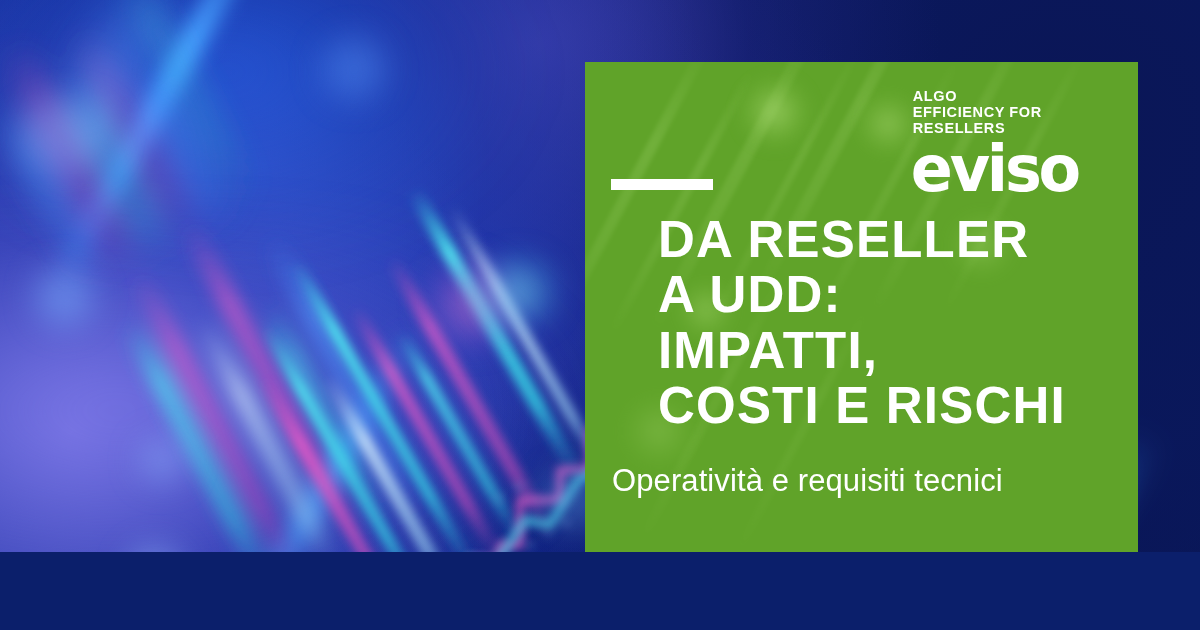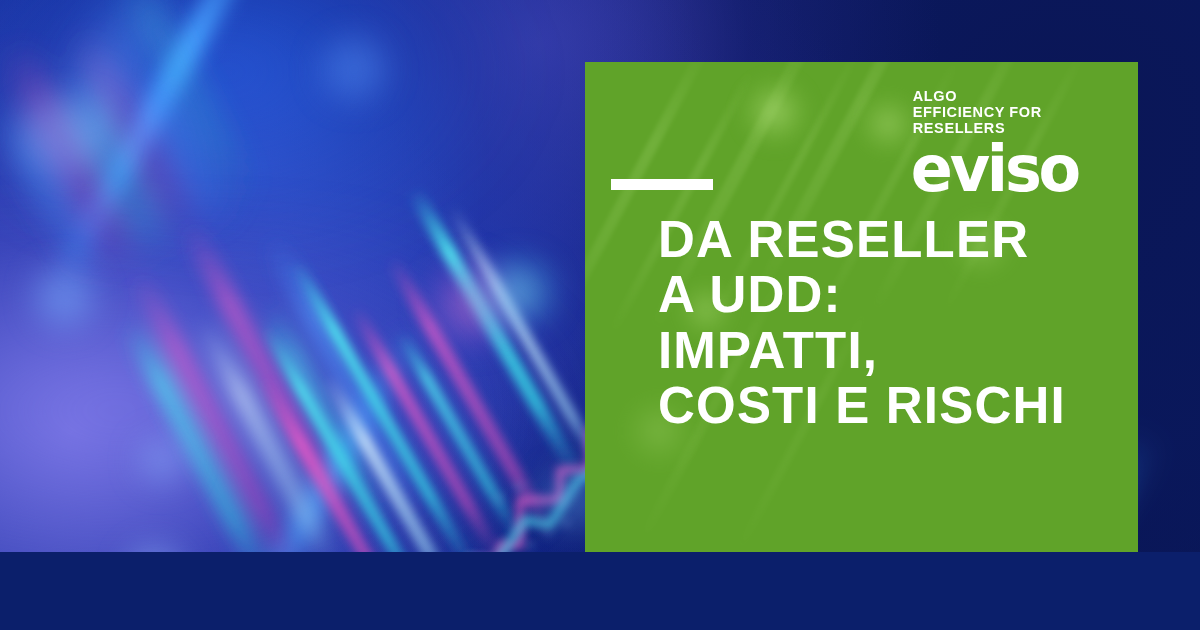--- a/index.html
+++ b/index.html
@@ -282,15 +282,16 @@
       <div id="logo-wordmark">eviso</div>
     </div>
 
     <div id="title-rule"></div>
 
     <h1 id="headline">DA RESELLER
 A UdD:
 IMPATTI,
 COSTI E RISCHI</h1>
 
+    <p id="subtitle">Operatività e requisiti tecnici</p>
   </div>
 
 </div>
 
 </body></html>

